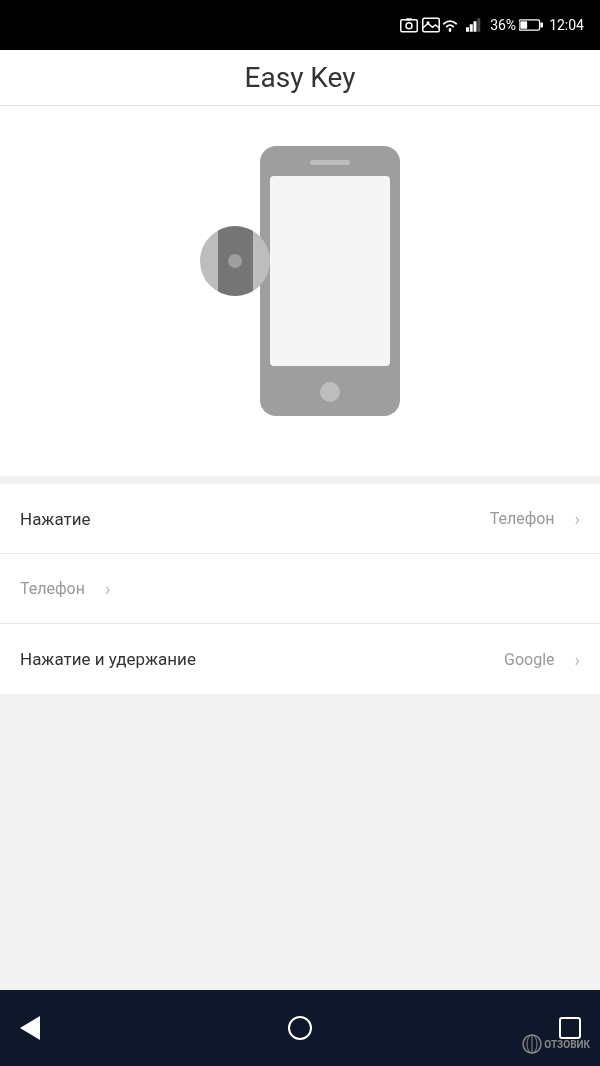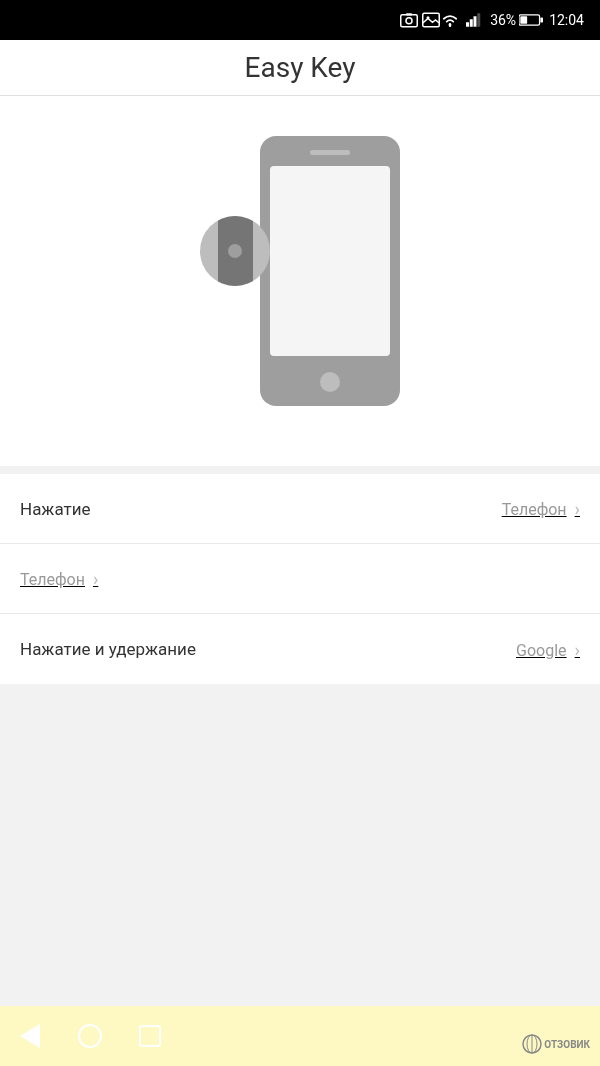--- a/index.html
+++ b/index.html
@@ -14,21 +14,21 @@
       background: #f2f2f2;
       font-family: 'Roboto', Arial, sans-serif;
       overflow: hidden;
       display: flex;
       flex-direction: column;
     }
 
     
     .status-bar {
       background: #000;
-      height: 40px;
+      height: 50px;
       display: flex;
       align-items: center;
       justify-content: flex-end;
       padding: 0 16px;
       flex-shrink: 0;
     }
 
     .status-text {
       color: #fff;
       font-size: 14px;
@@ -179,48 +179,47 @@
     }
 
     .settings-item-label {
       font-size: 17px;
       color: #333;
       font-weight: 400;
     }
 
     .settings-item-right {
       display: flex;
-      align-items: flex-end;
-      gap: 8px;
-      text-decoration: underline;
+      align-items: center;
+      gap: 20px;
     }
 
     .settings-item-value {
       font-size: 16px;
       color: #999;
     }
 
     .chevron-icon {
       color: #bbb;
       font-size: 18px;
     }
 
     
     .empty-space {
       flex: 1;
       background: #f2f2f2;
     }
 
     
     .nav-bar {
-      background: #fef9c3;
-      height: 60px;
-      display: flex;
-      align-items: center;
-      justify-content: flex-start;
+      background: #0f172a;
+      height: 76px;
+      display: flex;
+      align-items: center;
+      justify-content: space-between;
       flex-shrink: 0;
     }
 
     .nav-button {
       display: flex;
       align-items: center;
       justify-content: center;
       width: 60px;
       height: 40px;
       cursor: pointer;

